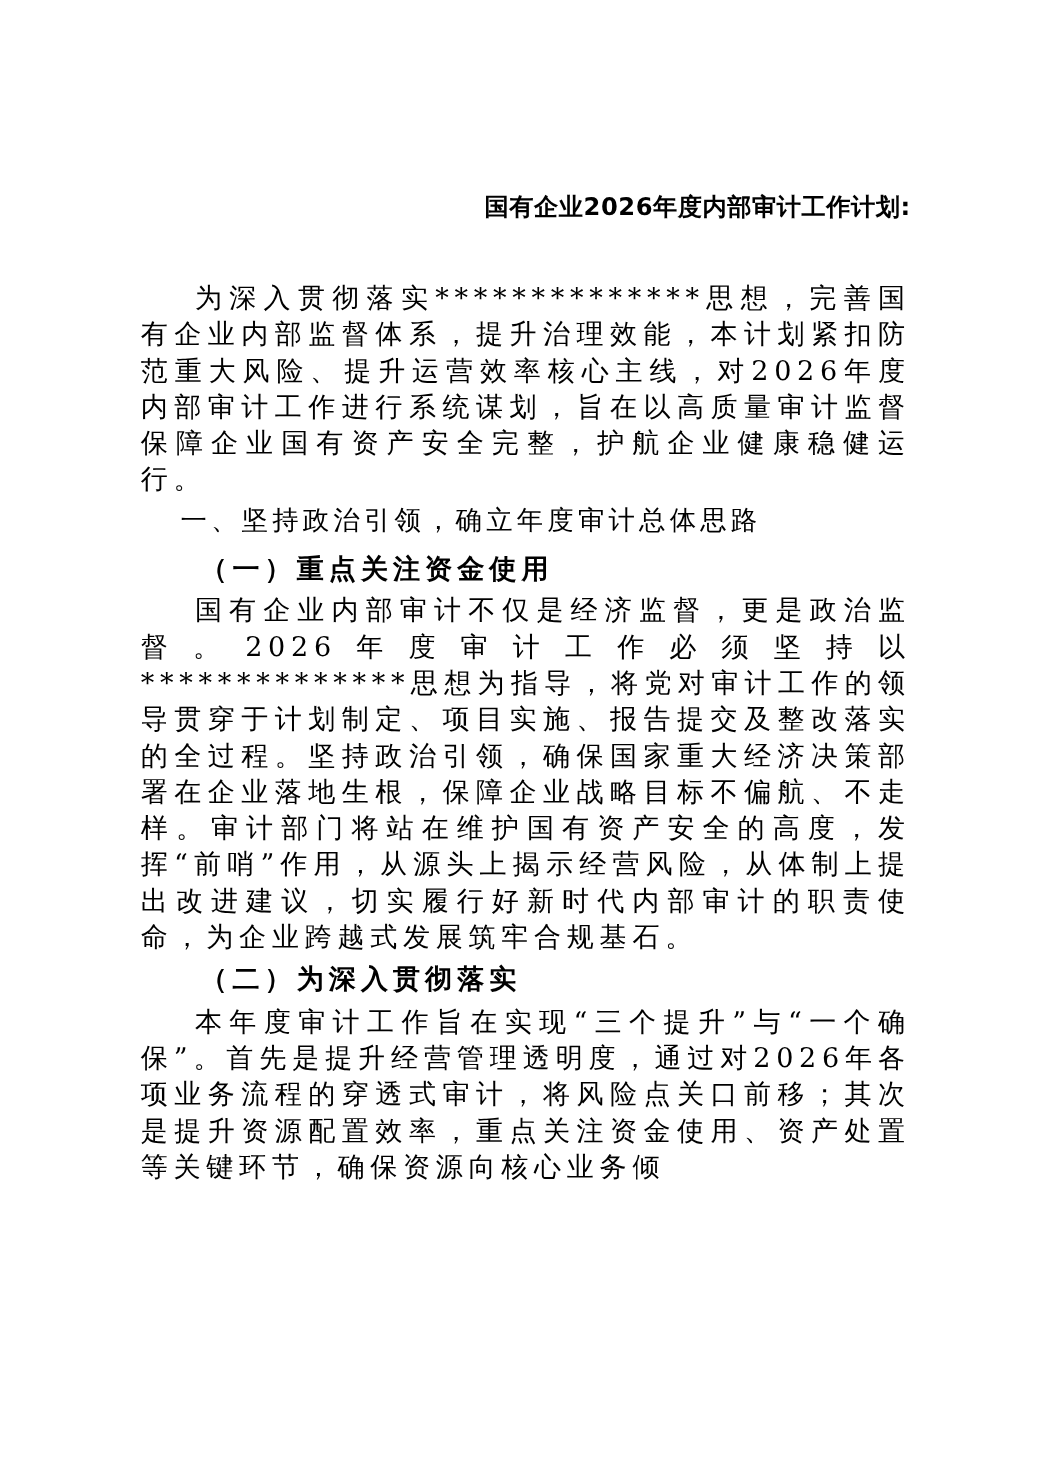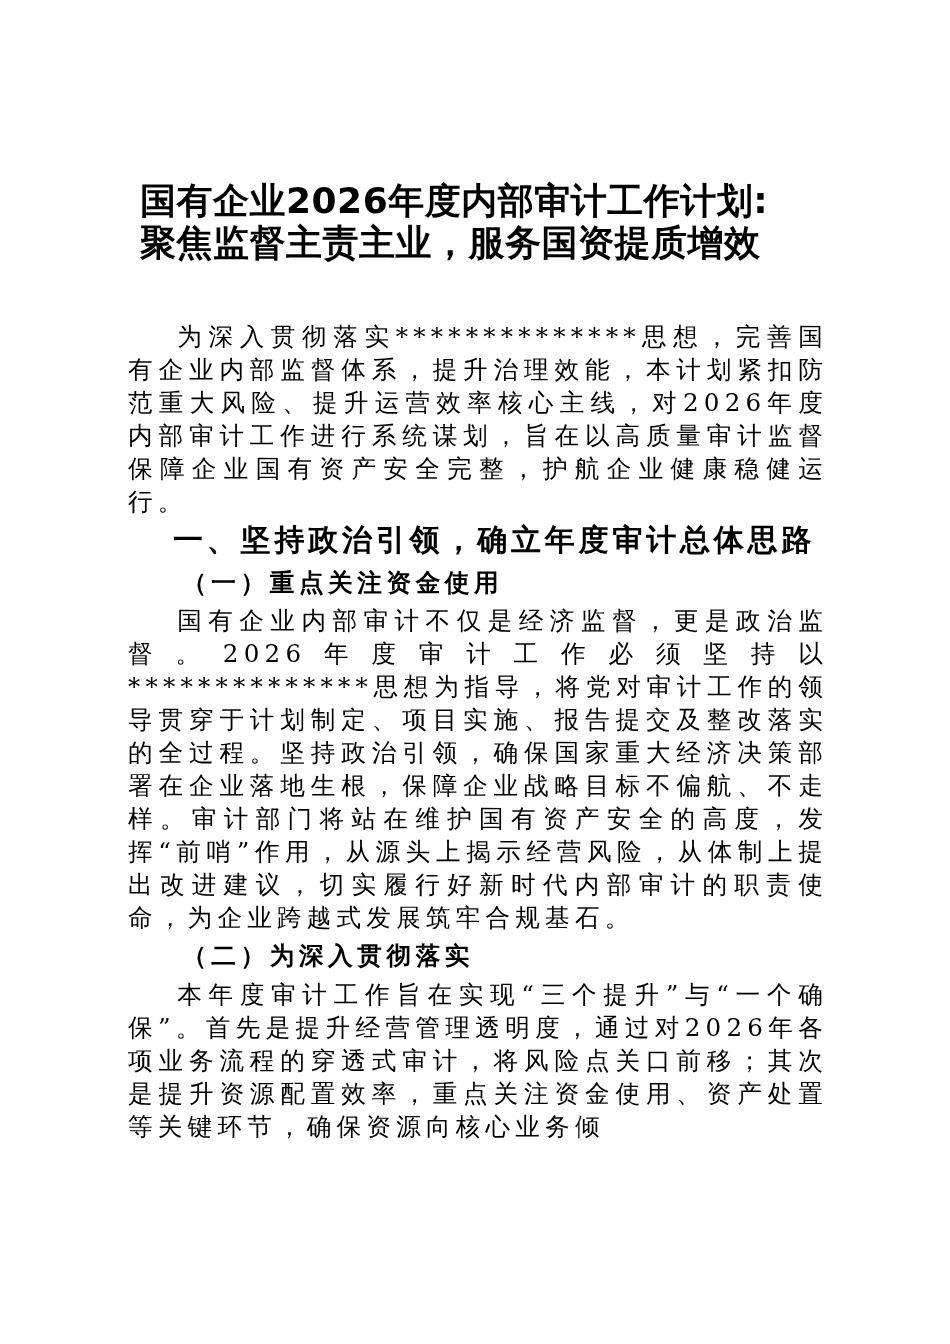--- a/index.html
+++ b/index.html
@@ -15,68 +15,67 @@
     font-family: "DejaVu Serif", "Liberation Serif", serif;
     color: #000000;
   }
   .page {
     position: absolute;
     left: 128px;
     top: 168px;
     width: 700px;
   }
   .title {
-    text-align: left;
+    text-align: right;
     font-family: "DejaVu Sans", "Liberation Sans", sans-serif;
     font-weight: bold;
-    font-size: 36px;
+    font-size: 22px;
     line-height: 42px;
     letter-spacing: 0.5px;
-    margin: 12px;
+    margin: 0;
     white-space: nowrap;
   }
   .title-line {
     display: block;
   }
   .title-gap {
     height: 44px;
   }
   .para {
     font-size: 24.6px;
     line-height: 33px;
     text-indent: 2em;
     text-align: justify;
     text-align-last: left;
     letter-spacing: 5.2px;
     margin: 0;
   }
   .h1 {
     font-family: "DejaVu Sans", "Liberation Sans", sans-serif;
-    font-weight: bold;
-    font-size: 30px;
+    font-weight: normal;
+    font-size: 24px;
     line-height: 43.2px;
     text-indent: 1.5em;
     letter-spacing: 3.8px;
     margin: 0;
   }
   .h2 {
     font-size: 24.6px;
     line-height: 43.2px;
     text-indent: 2.2em;
     letter-spacing: 4.6px;
     margin: 0;
   }
 </style>
 </head>
 <body>
 
 <div class="page">
   <h1 class="title">
     <span class="title-line">国有企业2026年度内部审计工作计划:</span>
-    <span class="title-line">聚焦监督主责主业，服务国资提质增效</span>
   </h1>
   <div class="title-gap"></div>
 
   <p class="para">为深入贯彻落实**************思想，完善国有企业内部监督体系，提升治理效能，本计划紧扣防范重大风险、提升运营效率核心主线，对2026年度内部审计工作进行系统谋划，旨在以高质量审计监督保障企业国有资产安全完整，护航企业健康稳健运行。</p>
 
   <h2 class="h1">一、坚持政治引领，确立年度审计总体思路</h2>
 
   <h3 class="h2">（一）重点关注资金使用</h3>
 
   <p class="para">国有企业内部审计不仅是经济监督，更是政治监督。2026年度审计工作必须坚持以**************思想为指导，将党对审计工作的领导贯穿于计划制定、项目实施、报告提交及整改落实的全过程。坚持政治引领，确保国家重大经济决策部署在企业落地生根，保障企业战略目标不偏航、不走样。审计部门将站在维护国有资产安全的高度，发挥“前哨”作用，从源头上揭示经营风险，从体制上提出改进建议，切实履行好新时代内部审计的职责使命，为企业跨越式发展筑牢合规基石。</p>

